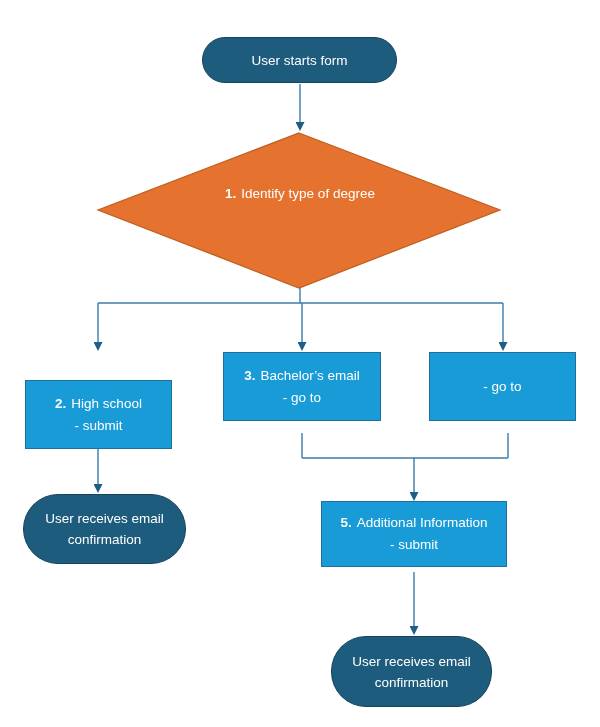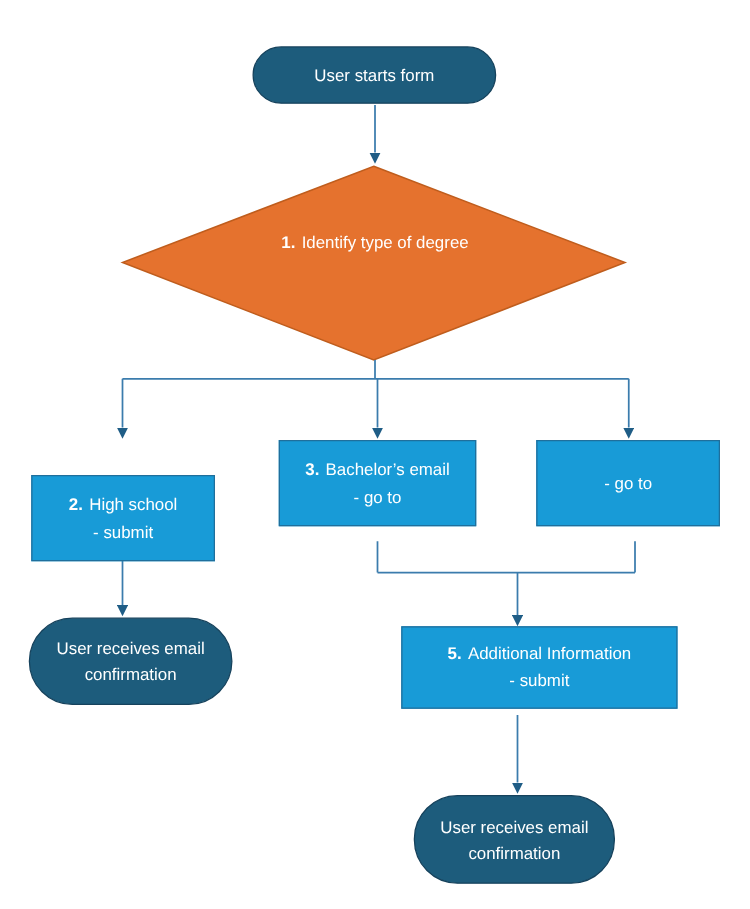--- a/index.html
+++ b/index.html
@@ -22,21 +22,21 @@
   .num{font-weight:bold;margin-right:5px;}
 
   .start-pill{left:202px;top:37px;width:195px;height:46px;border-radius:23px;}
   .diamond-label{
     position:absolute;z-index:1;left:150px;top:183px;width:300px;
     color:var(--text);font-size:13.5px;line-height:22px;text-align:center;
   }
   .box-hs{left:25px;top:352px;width:147px;height:69px;margin-top:28px;}
   .box-ba{left:223px;top:352px;width:158px;height:69px;}
   .box-ma{left:429px;top:352px;width:147px;height:69px;}
-  .box-ai{left:321px;top:501px;width:221px;height:66px;}
+  .box-ai{left:321px;top:501px;width:186px;height:66px;}
   .pill-left{left:23px;top:494px;width:163px;height:70px;border-radius:35px;}
   .pill-bottom{left:331px;top:636px;width:161px;height:71px;border-radius:35px;}
 </style>
 </head>
 <body>
 
 <div class="canvas">
 
   <svg class="connectors" width="600" height="727" viewBox="0 0 600 727">
     <defs>

